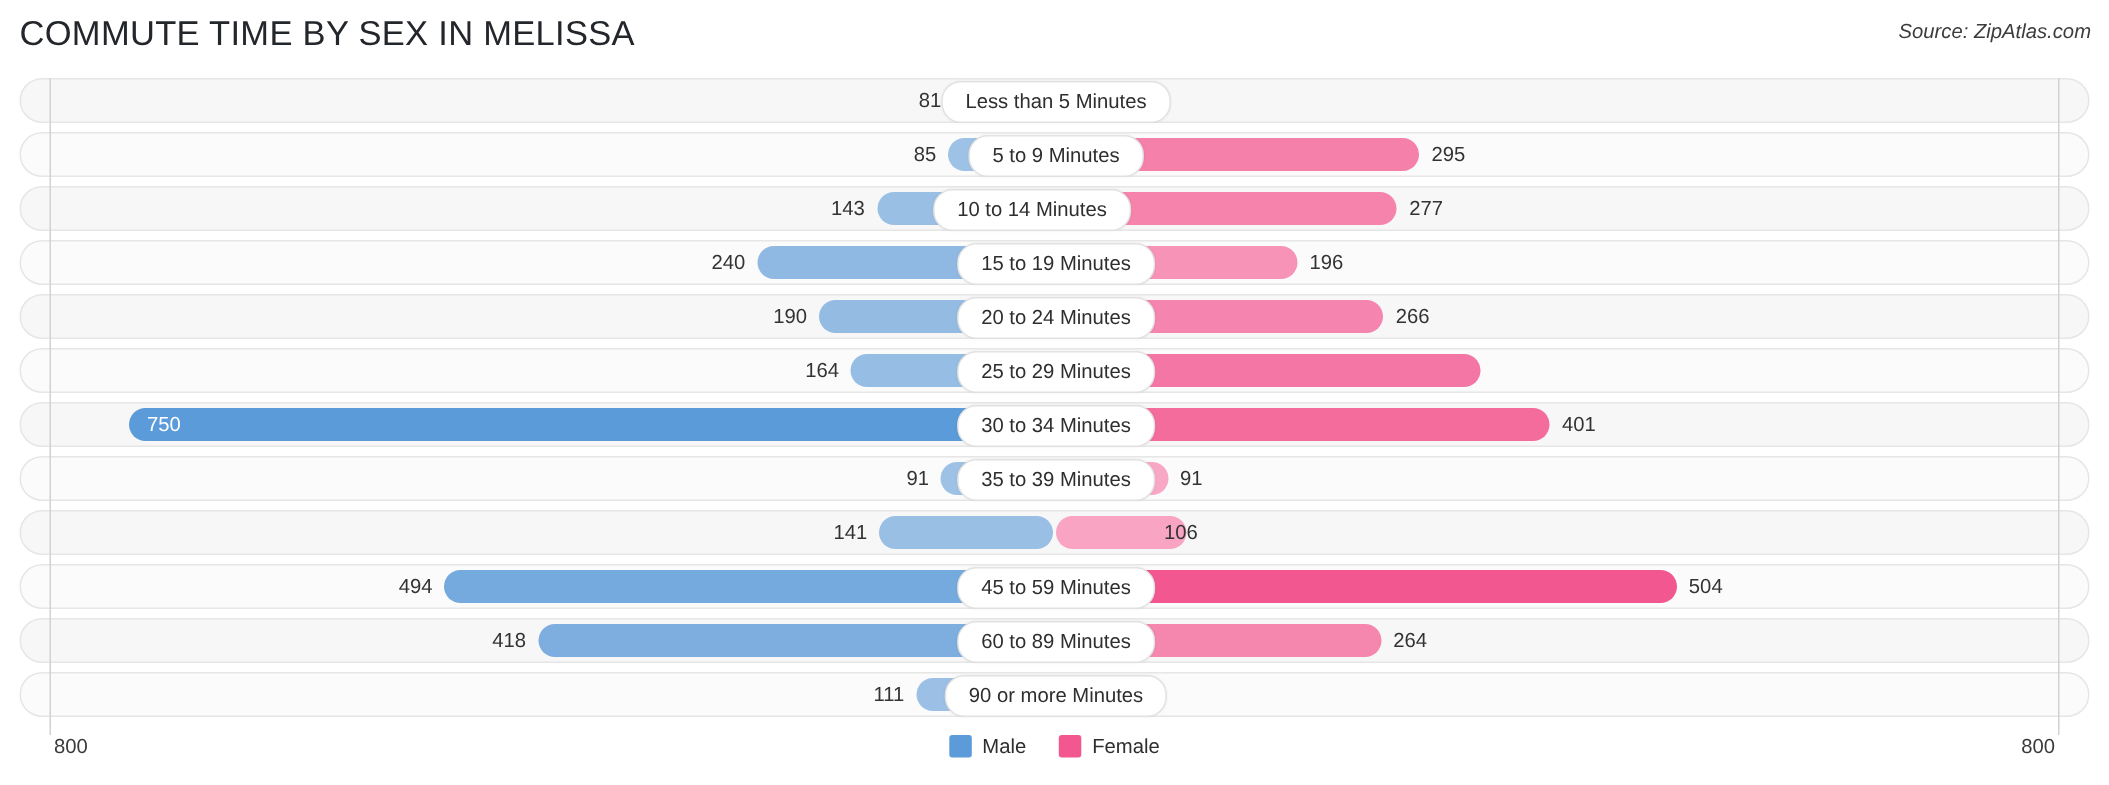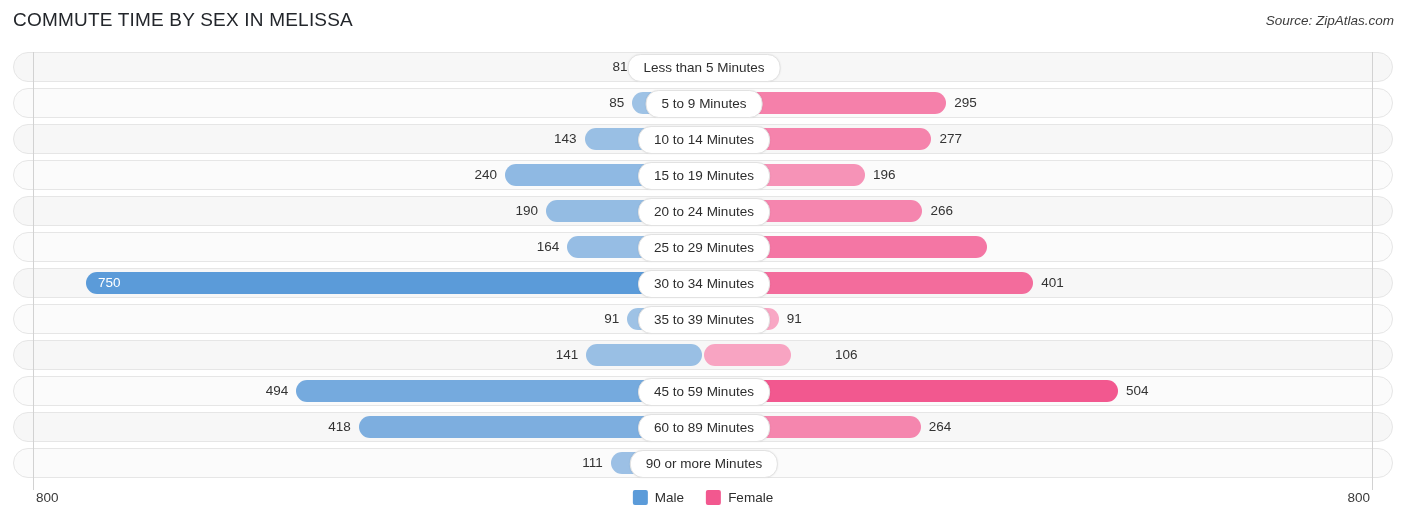--- a/index.html
+++ b/index.html
@@ -8,21 +8,21 @@
     background:#ffffff;
     font-family:"Liberation Sans", sans-serif;
     color:#3a3a3a;
     overflow:hidden;
   }
   .page{position:relative;width:1406px;height:523px;}
 
   
   .title{
     position:absolute;left:13px;top:9px;
-    font-size:19px;letter-spacing:.2px;
+    font-size:23px;letter-spacing:.2px;
     color:#23262b;font-weight:400;white-space:nowrap;
   }
   .source{
     position:absolute;right:12px;top:13px;
     font-size:13.5px;font-style:italic;color:#3c3c3c;white-space:nowrap;
   }
 
   
   .plot{
     position:absolute;left:0;top:52px;
@@ -114,21 +114,21 @@
         <div class="bar bar-female" style="width: 242.269px; background: rgb(245, 128, 170);"></div>
         <div class="val val-male-out" style="right: 759.806px;">85</div>
         <div class="val val-female-out" style="left: 932.269px;">295</div>
         <div class="center-label" style="left: 690px;">5 to 9 Minutes</div>
       </div>
       <div class="row" style="top: 72px;">
         <div class="bar bar-male" style="width: 117.439px; background: rgb(153, 191, 228);"></div>
         <div class="bar bar-female" style="width: 227.486px; background: rgb(245, 131, 172);"></div>
         <div class="val val-male-out" style="right: 807.439px;">143</div>
         <div class="val val-female-out" style="left: 917.486px;">277</div>
-        <div class="center-label" style="left: 690px;">10 to 14 Minutes</div>
+        <div class="center-label" style="left: 674px;">10 to 14 Minutes</div>
       </div>
       <div class="row alt" style="top: 108px;">
         <div class="bar bar-male" style="width: 197.1px; background: rgb(143, 185, 227);"></div>
         <div class="bar bar-female" style="width: 160.965px; background: rgb(246, 147, 183);"></div>
         <div class="val val-male-out" style="right: 887.1px;">240</div>
         <div class="val val-female-out" style="left: 850.965px;">196</div>
         <div class="center-label" style="left: 690px;">15 to 19 Minutes</div>
       </div>
       <div class="row" style="top: 144px;">
         <div class="bar bar-male" style="width: 156.037px; background: rgb(148, 188, 227);"></div>
@@ -155,21 +155,21 @@
         <div class="bar bar-male" style="width: 74.7338px; background: rgb(158, 194, 229);"></div>
         <div class="bar bar-female" style="width: 74.7338px; background: rgb(248, 167, 196);"></div>
         <div class="val val-male-out" style="right: 764.734px;">91</div>
         <div class="val val-female-out" style="left: 764.734px;">91</div>
         <div class="center-label" style="left: 690px;">35 to 39 Minutes</div>
       </div>
       <div class="row" style="top: 288px;">
         <div class="bar bar-male" style="width: 115.796px; background: rgb(153, 191, 228);"></div>
         <div class="bar bar-female" style="width: 87.0525px; background: rgb(248, 164, 194);"></div>
         <div class="val val-male-out" style="right: 805.796px;">141</div>
-        <div class="val val-female-out" style="left: 813px;">106</div>
+        <div class="val val-female-out" style="left: 754px;">106</div>
       </div>
       <div class="row alt" style="top: 324px;">
         <div class="bar bar-male" style="width: 405.697px; background: rgb(117, 170, 222);"></div>
         <div class="bar bar-female" style="width: 413.91px; background: rgb(242, 88, 143);"></div>
         <div class="val val-male-out" style="right: 1095.7px;">494</div>
         <div class="val val-female-out" style="left: 1103.91px;">504</div>
         <div class="center-label" style="left: 690px;">45 to 59 Minutes</div>
       </div>
       <div class="row" style="top: 360px;">
         <div class="bar bar-male" style="width: 343.282px; background: rgb(125, 174, 223);"></div>

